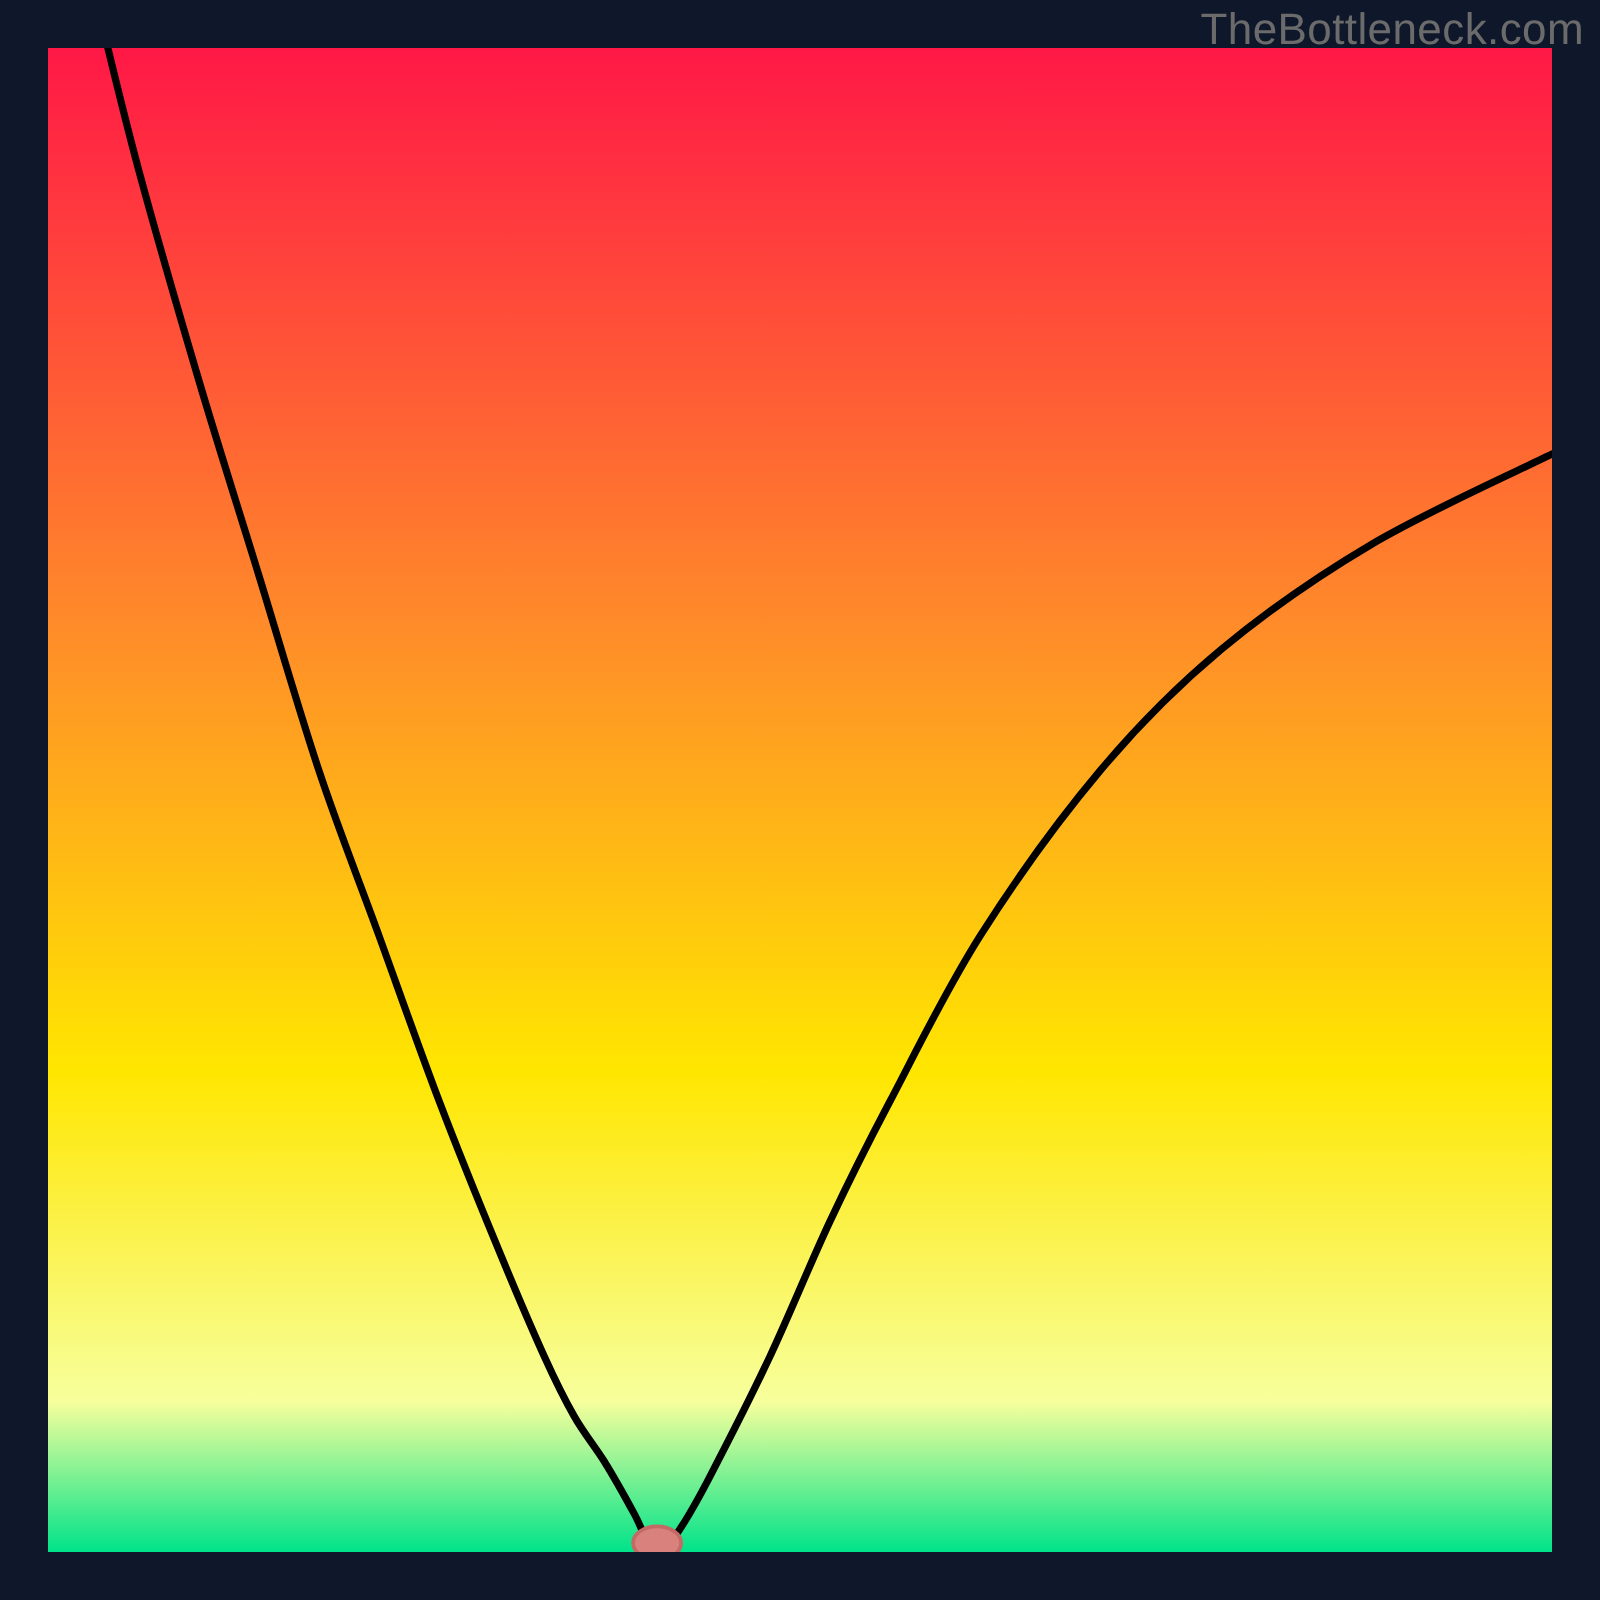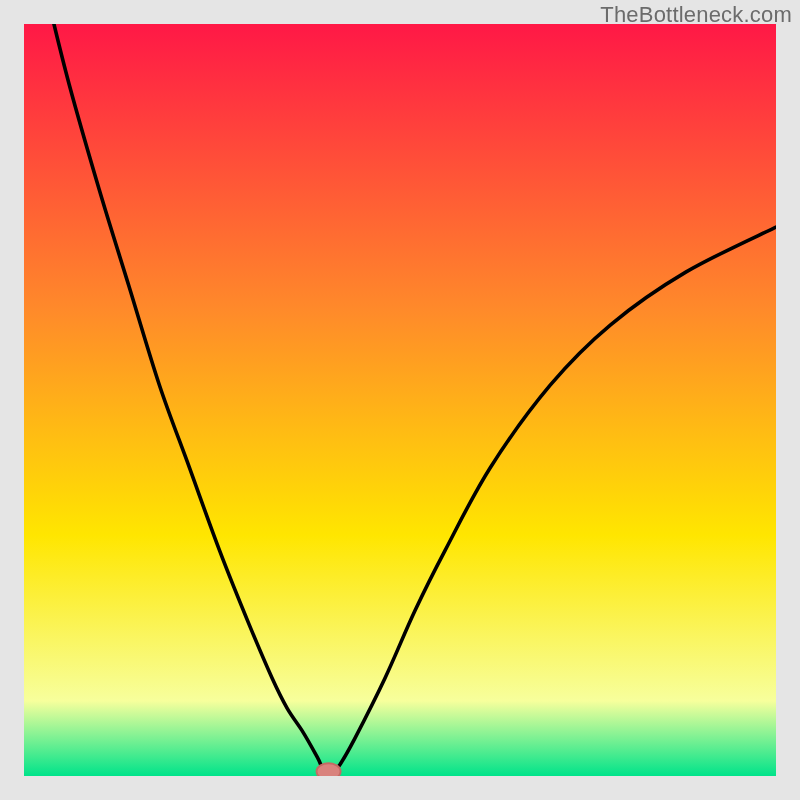--- a/index.html
+++ b/index.html
@@ -10,21 +10,21 @@
     background: #000;
     overflow: hidden;
     font-family: Arial, Helvetica, sans-serif;
   }
   .frame {
     position: absolute;
     left: 0;
     top: 0;
     width: 800px;
     height: 800px;
-    background: #e5e5e5;
+    background: #0f172a;
   }
   .plot {
     position: absolute;
     left: 24px;
     top: 24px;
     width: 752px;
     height: 752px;
   }
   .watermark {
     position: absolute;

